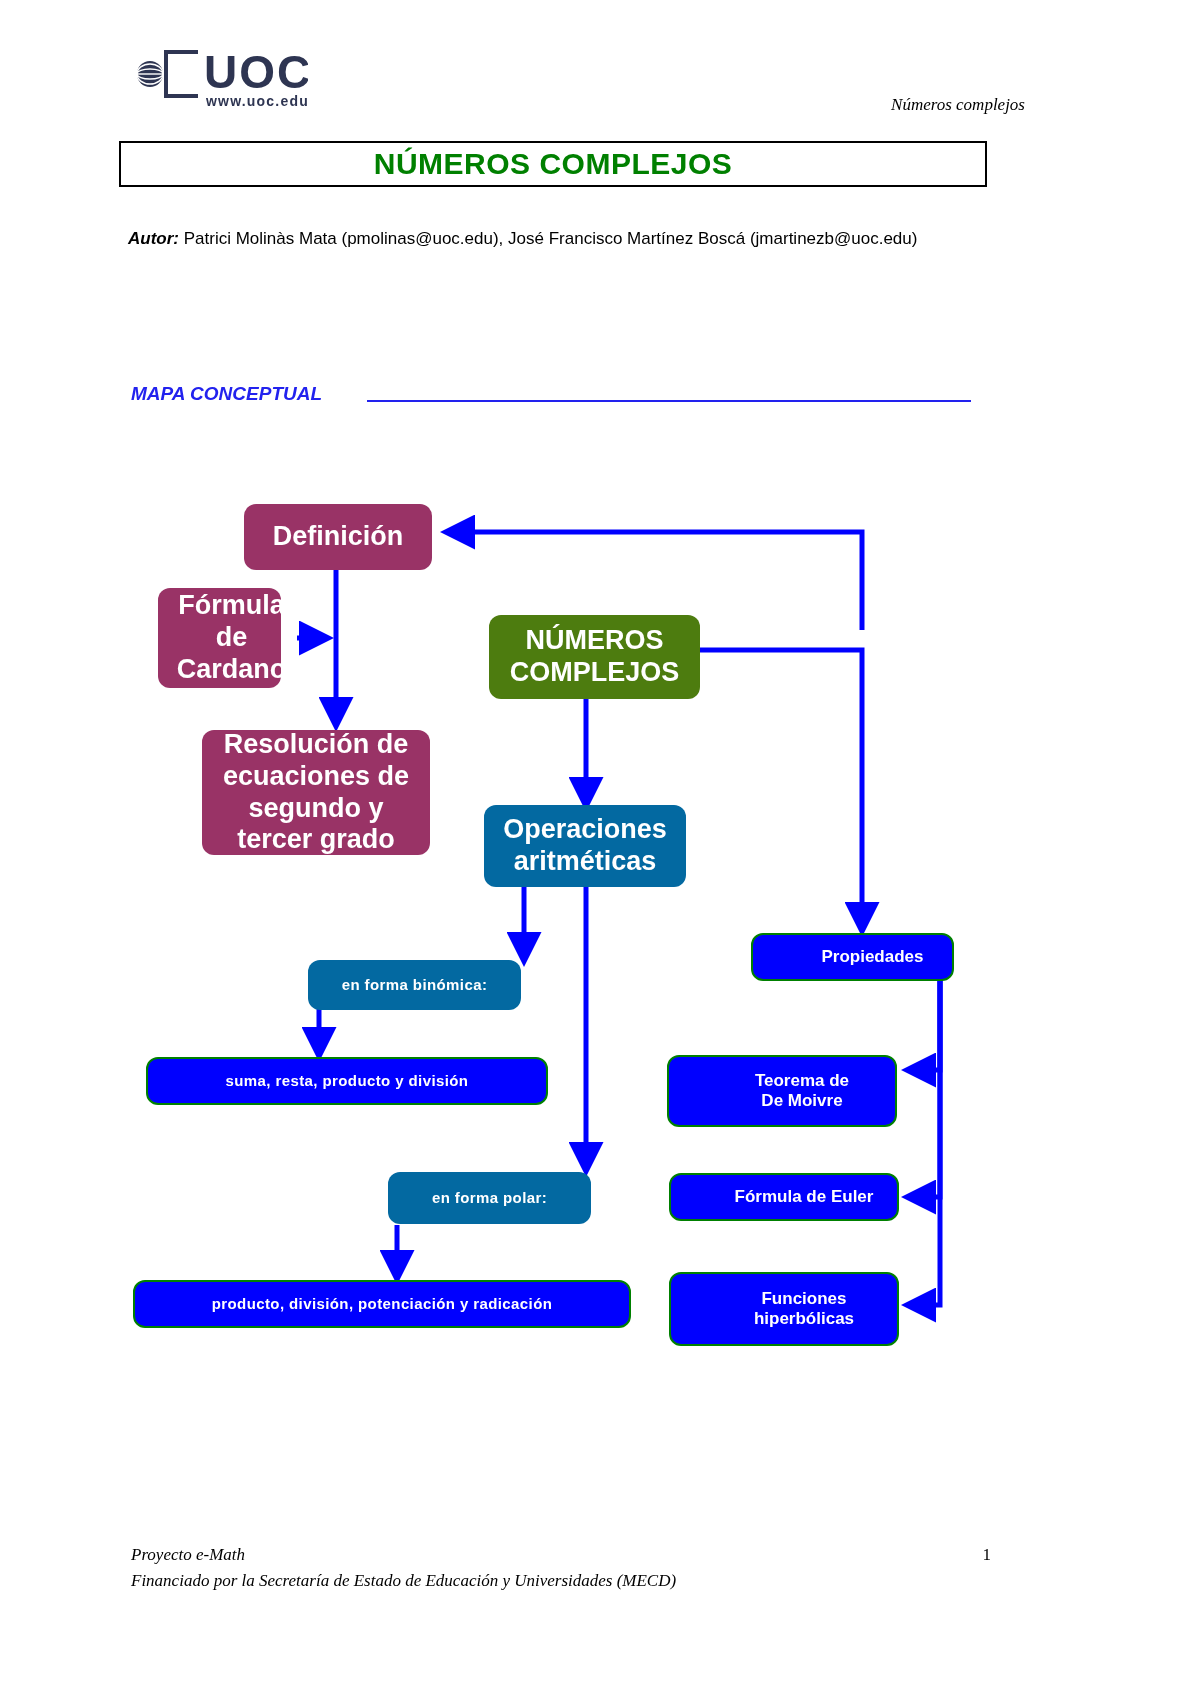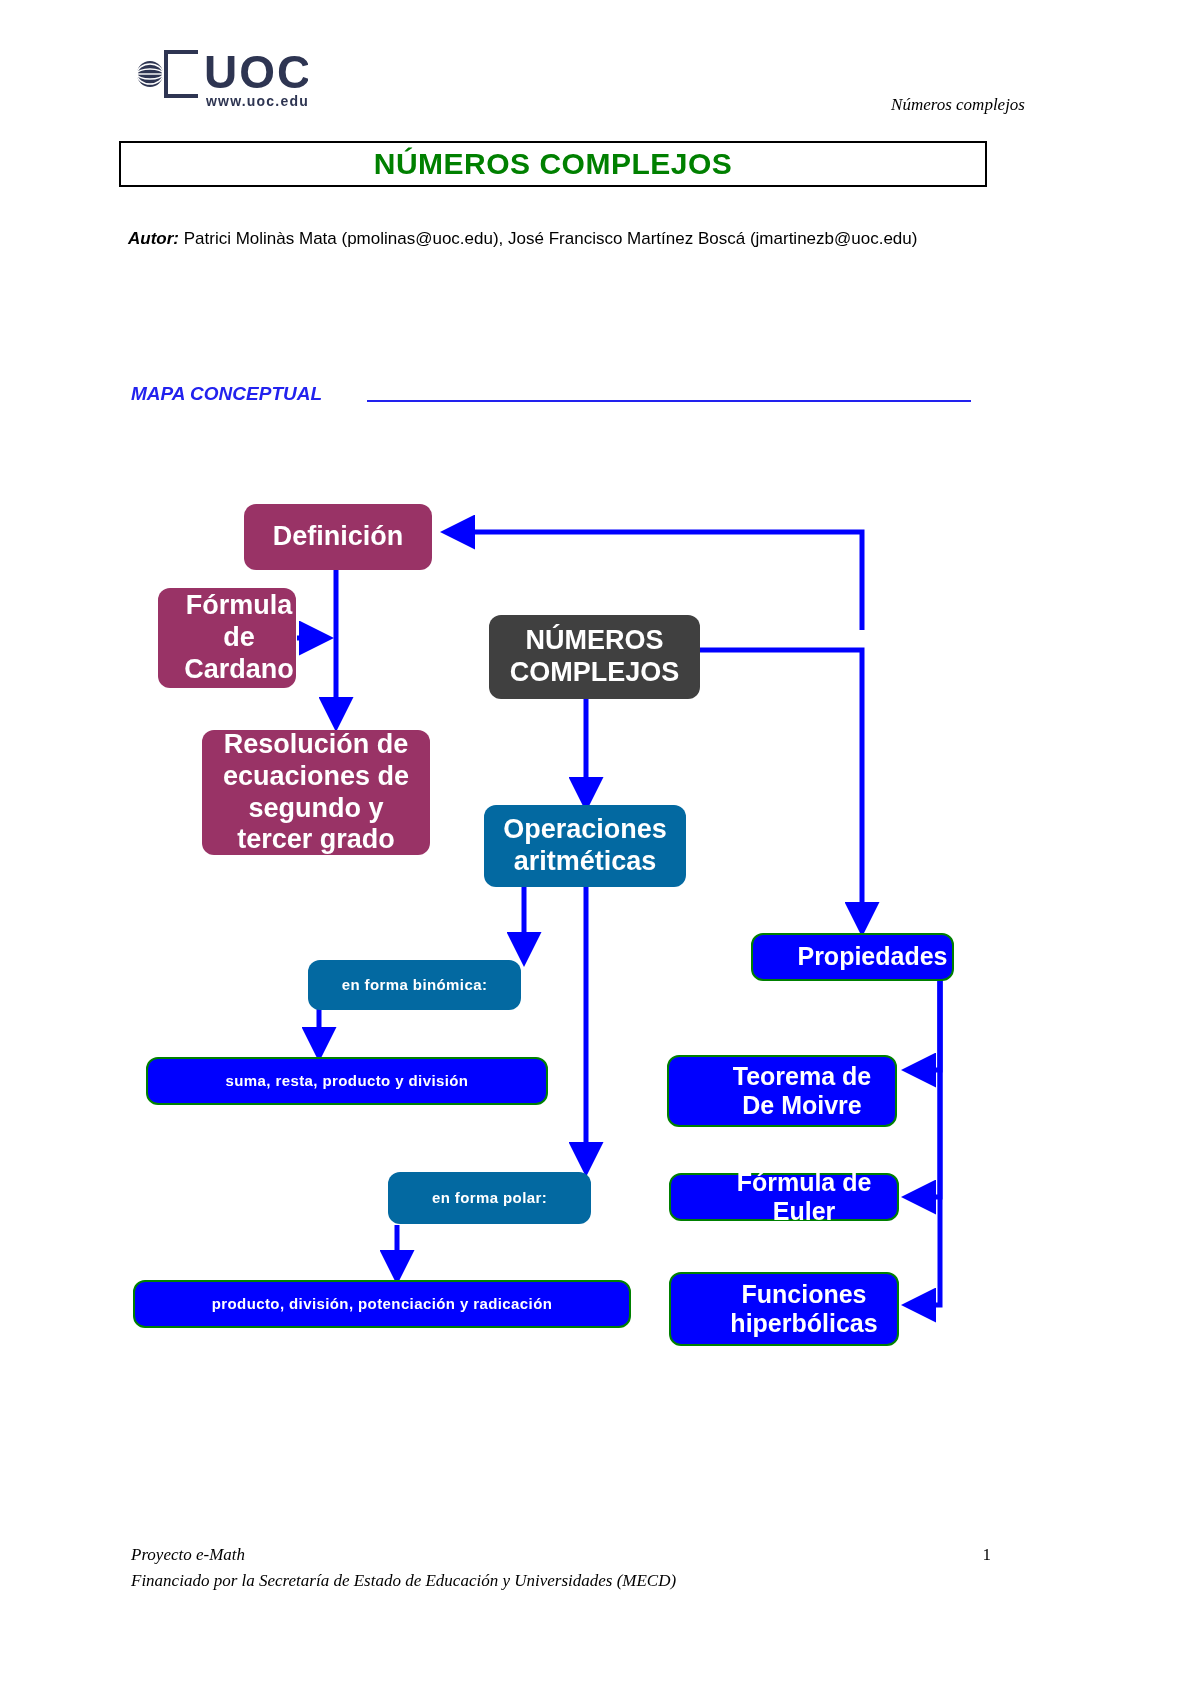--- a/index.html
+++ b/index.html
@@ -118,25 +118,25 @@
     align-items: center;
     justify-content: center;
     text-align: center;
     color: #ffffff;
     font-weight: bold;
     line-height: 1.18;
     border-radius: 12px;
     z-index: 3;
   }
   .node-maroon { background: #993366; }
-  .node-red    { background: #404040; }
+  .node-red    { background: #4d7c0f; }
   .node-green  { background: #0369a1; }
   .node-blue   { background: #0000FF; border: 2px solid #008000; }
   .node-lg  { font-size: 27px; }
-  .node-md  { font-size: 25px; padding-left: 40px; }
+  .node-md  { font-size: 17px; padding-left: 40px; }
   .node-sm  { font-size: 15px; letter-spacing: 0.4px; }
 
   
   #footer {
     position: absolute;
     left: 131px;
     bottom: 105px;
     width: 860px;
     font-family: "Liberation Serif", serif;
     font-style: italic;
@@ -220,21 +220,21 @@
       <path d="M940,520 L940,737 L908,737"></path>
 
       <path d="M940,520 L940,845 L908,845"></path>
     </g>
   </svg>
 
   <div class="node node-maroon node-lg" style="left:244px; top:44px; width:188px; height:66px;">
     <span>Definición</span>
   </div>
 
-  <div class="node node-maroon node-lg" style="left:158px; top:128px; width:138px; height:100px; white-space:pre-line;padding-left:24px;">
+  <div class="node node-maroon node-lg" style="left:158px; top:128px; width:123px; height:100px; white-space:pre-line;padding-left:24px;">
     <span>Fórmula
 de
 Cardano</span>
   </div>
 
   <div class="node node-red node-lg" style="left:489px; top:155px; width:211px; height:84px; white-space:pre-line;">
     <span>NÚMEROS
 COMPLEJOS</span>
   </div>
 

